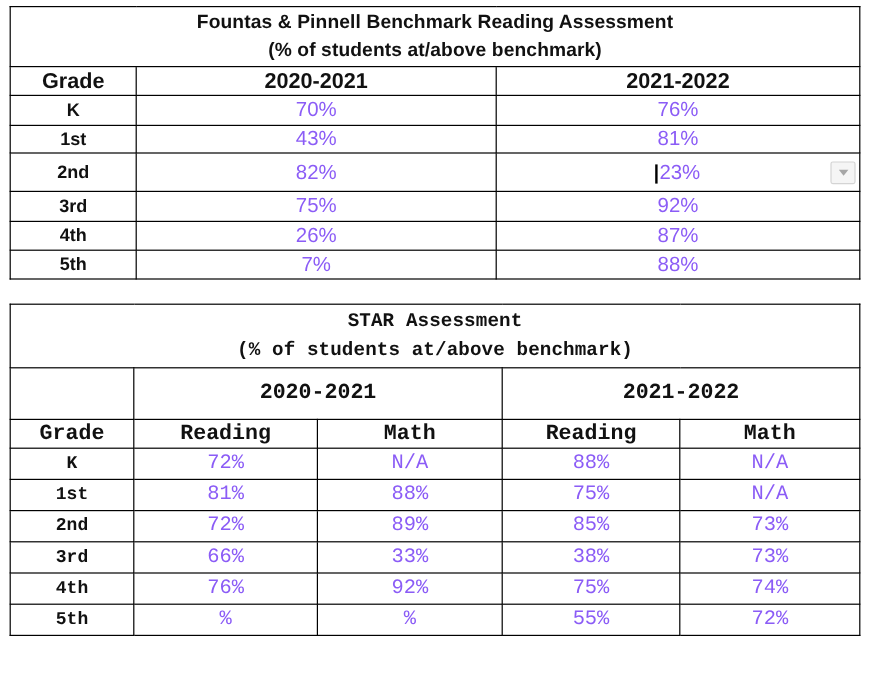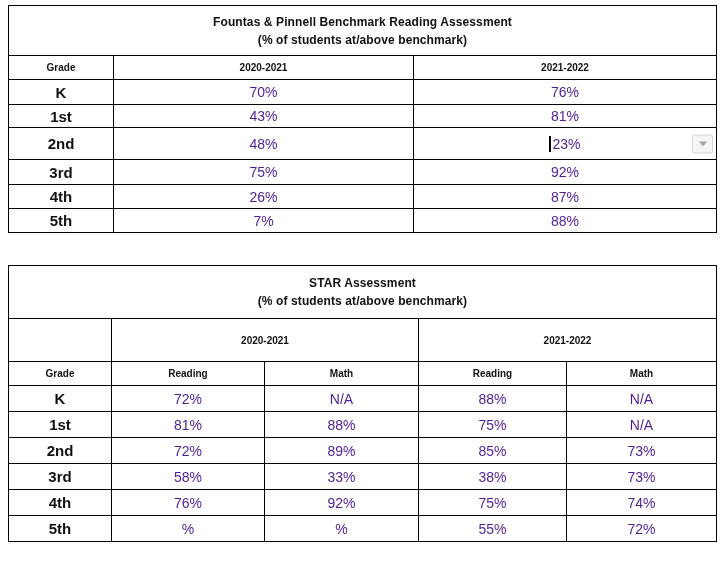--- a/index.html
+++ b/index.html
@@ -11,53 +11,53 @@
   }
   .page { width: 725px; height: 566px; overflow: hidden; }
 
   table.tbl {
     border-collapse: collapse;
     table-layout: fixed;
     margin-left: 8px;
     width: 708px;
   }
   .tbl-1 { margin-top: 5px; }
-  .tbl-2 { margin-top: 32px; }
+  .tbl-2 { margin-top: 20px; font-family: Liberation Mono, monospace; }
 
   .tbl td {
     border: 1.6px solid #000000;
     text-align: center;
     vertical-align: middle;
     padding: 0 2px;
     overflow: hidden;
   }
 
   .title-cell { padding: 4px 0; }
   .title-line {
     font-weight: 700;
-    font-size: 12px;
+    font-size: 16px;
     color: #111111;
     line-height: 1.5;
     letter-spacing: 0.1px;
   }
 
   .hdr {
     font-weight: 700;
-    font-size: 10px;
+    font-size: 18px;
     color: #111111;
   }
   .grade {
     font-weight: 700;
     font-size: 15px;
     color: #111111;
   }
   .val {
     font-weight: 400;
-    font-size: 14px;
-    color: #4c1d95;
+    font-size: 17px;
+    color: #8b5cf6;
   }
 
   
   .r-fp-title  { height: 50px; }
   .r-fp-hdr    { height: 24px; }
   .r-fp-0 { height: 25px; }
   .r-fp-1 { height: 23px; }
   .r-fp-2 { height: 32px; }
   .r-fp-3 { height: 25px; }
   .r-fp-4 { height: 24px; }
@@ -125,21 +125,21 @@
         <td class="val">70%</td>
         <td class="val">76%</td>
       </tr>
       <tr class="r-fp-1">
         <td class="grade">1st</td>
         <td class="val">43%</td>
         <td class="val">81%</td>
       </tr>
       <tr class="r-fp-2">
         <td class="grade">2nd</td>
-        <td class="val">48%</td>
+        <td class="val">82%</td>
         <td class="val editing-cell">
           <span class="caret"></span><span>23%</span>
           <span class="dd-btn">
             <span class="dd-arrow"></span>
           </span>
         </td>
       </tr>
       <tr class="r-fp-3">
         <td class="grade">3rd</td>
         <td class="val">75%</td>
@@ -201,21 +201,21 @@
       </tr>
       <tr class="r-st-data">
         <td class="grade">2nd</td>
         <td class="val">72%</td>
         <td class="val">89%</td>
         <td class="val">85%</td>
         <td class="val">73%</td>
       </tr>
       <tr class="r-st-data">
         <td class="grade">3rd</td>
-        <td class="val">58%</td>
+        <td class="val">66%</td>
         <td class="val">33%</td>
         <td class="val">38%</td>
         <td class="val">73%</td>
       </tr>
       <tr class="r-st-data">
         <td class="grade">4th</td>
         <td class="val">76%</td>
         <td class="val">92%</td>
         <td class="val">75%</td>
         <td class="val">74%</td>

